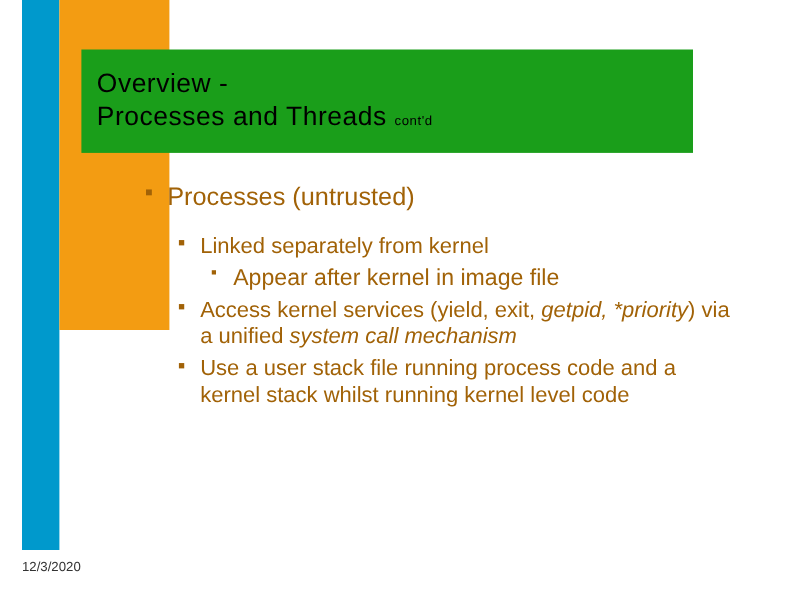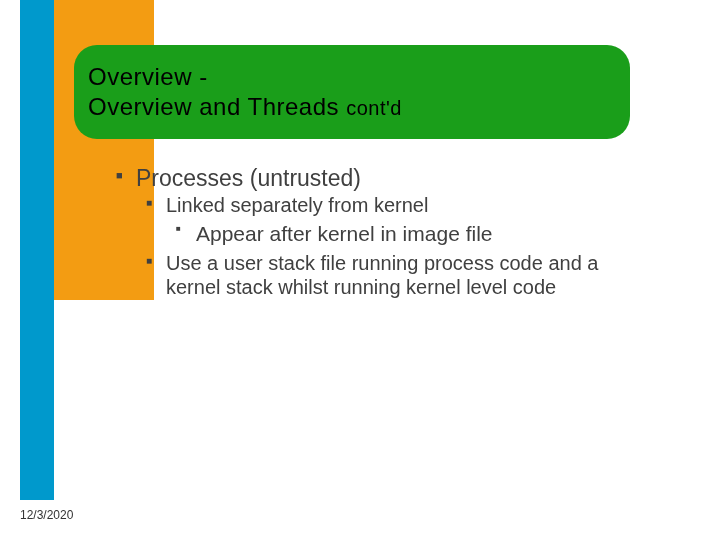--- a/index.html
+++ b/index.html
@@ -1,62 +1,65 @@
 <!DOCTYPE html>
 <html><head>
 <meta charset="utf-8">
 <style>
   * { margin: 0; padding: 0; box-sizing: border-box; }
   html, body { width: 720px; height: 540px; background: #fff; font-family: Arial, Helvetica, sans-serif; overflow: hidden; }
   .slide { position: relative; width: 720px; height: 540px; }
   .blue-bar { position: absolute; left: 20px; top: 0; width: 34px; height: 500px; background: #0099cc; }
   .orange-block { position: absolute; left: 54px; top: 0; width: 100px; height: 300px; background: #f39c12; }
-  .title-box { position: absolute; left: 74px; top: 45px; width: 556px; height: 94px; background: #1a9e1a; color: #000; padding: 10px 14px; display: flex; flex-direction: column; justify-content: center; border-radius: 23px; }
+  .title-box { position: absolute; left: 74px; top: 45px; width: 556px; height: 94px; background: #1a9e1a; color: #000; padding: 10px 14px; display: flex; flex-direction: column; justify-content: center; }
   .title-box .line { font-size: 24px; font-family: "Arial", sans-serif; font-weight: 400; letter-spacing: 0.5px; line-height: 1.25; }
-  .title-box .line .subs { font-size: 20px; font-weight: 400; }
-  .content { position: absolute; left: 116px; top: 164px; width: 540px; color: #404040; font-size: 21px; }
+  .title-box .line .subs { font-size: 12px; font-weight: 400; }
+  .content { position: absolute; left: 132px; top: 164px; width: 540px; color: #a16207; font-size: 21px; }
   ul { list-style: none; }
   li { position: relative; padding-left: 20px; margin-bottom: 6px; line-height: 1.22; }
   li::before { content: "■"; position: absolute; left: 0; top: 2px; font-size: 11px; }
   .lvl1 > li { font-size: 23px; margin-bottom: 10px; }
   .lvl1 > li::before { top: 5px; }
-  .lvl2 { margin-top: 1px; margin-left: 10px; }
+  .lvl2 { margin-top: 20px; margin-left: 10px; }
   .lvl2 > li { font-size: 20px; margin-bottom: 4px; }
   .lvl2 > li::before { top: 4px; font-size: 10px; }
   .lvl3 { margin-top: 4px; margin-left: 10px; }
   .lvl3 > li { font-size: 21px; margin-bottom: 4px; }
   .lvl3 > li::before { top: 3px; font-size: 8px; }
   em.ital { font-style: italic; }
   .date { position: absolute; left: 20px; bottom: 18px; font-size: 12px; color: #333; text-align: center; }
 </style>
 </head>
 <body>
 
 <div class="slide">
   <div class="blue-bar"></div>
   <div class="orange-block"></div>
 
   <div class="title-box">
     <div class="line">Overview -</div>
     <div class="line">
-      <span>Overview and Threads </span><span class="subs">cont'd</span>
+      <span>Processes and Threads </span><span class="subs">cont'd</span>
     </div>
   </div>
 
   <div class="content">
     <ul class="lvl1">
       <li>
         <span>Processes (untrusted)</span>
         <ul class="lvl2">
           <li>
             <span>Linked separately from kernel</span>
             <ul class="lvl3">
               <li><span>Appear after kernel in image file</span></li>
             </ul>
           </li>
+          <li>
+            <span>Access kernel services (yield, exit, </span><em class="ital">getpid, *priority</em><span>) via a unified </span><em class="ital">system call mechanism</em>
+          </li>
           <li><span>Use a user stack file running process code and a kernel stack whilst running kernel level code</span></li>
         </ul>
       </li>
     </ul>
   </div>
 
   <div class="date">12/3/2020</div>
 </div>
 
 </body></html>

